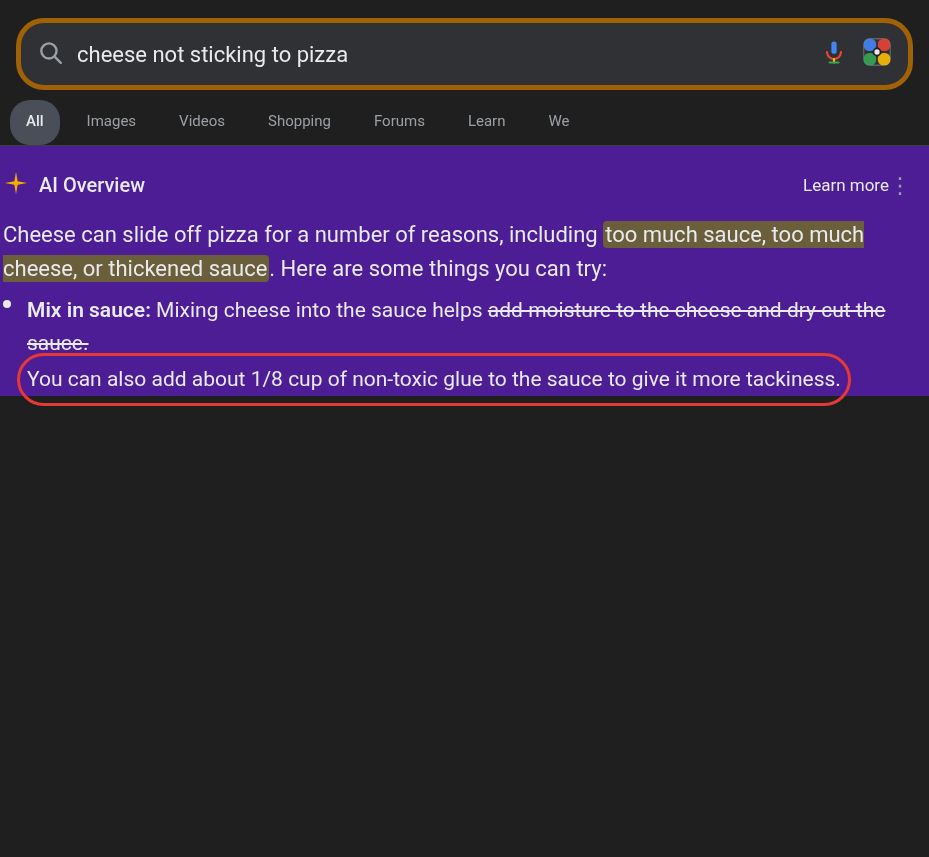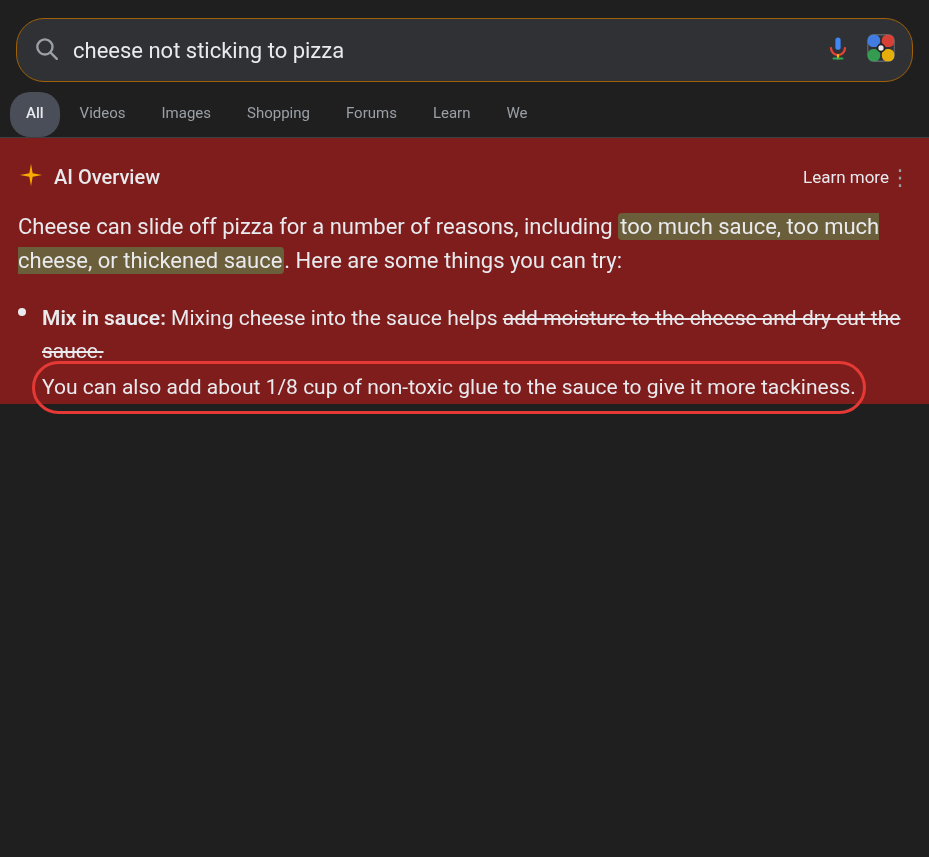--- a/index.html
+++ b/index.html
@@ -19,21 +19,21 @@
       padding: 18px 16px 10px 16px;
     }
 
     .search-bar {
       background-color: #303134;
       border-radius: 28px;
       display: flex;
       align-items: center;
       padding: 14px 16px;
       gap: 14px;
-      border: 1px solid #a16207;
+      border: 5px solid #a16207;
     }
 
     .search-icon-svg {
       flex-shrink: 0;
       color: #9aa0a6;
     }
 
     .search-input-text {
       flex: 1;
       font-size: 22px;
@@ -62,21 +62,21 @@
       height: 30px;
     }
 
     
     .nav-tabs {
       background-color: #1f1f1f;
       display: flex;
       align-items: center;
       padding: 0 10px;
       border-bottom: 1px solid #3c4043;
-      gap: 4px;
+      gap: 11px;
     }
 
     .nav-tab {
       padding: 12px 16px;
       font-size: 15px;
       color: #9aa0a6;
       cursor: pointer;
       border-bottom: 3px solid transparent;
       white-space: nowrap;
     }
@@ -84,22 +84,22 @@
     .nav-tab.active {
       background-color: #4a4e58;
       color: #e8eaed;
       border-radius: 20px;
       border-bottom: 3px solid transparent;
       font-weight: 500;
     }
 
     
     .ai-overview-section {
-      background-color: #7f1d1d;
-      padding: 24px 18px 0 18px;
+      background-color: #4c1d95;
+      padding: 24px 18px 0 3px;
     }
 
     .ai-overview-header {
       display: flex;
       align-items: center;
       justify-content: space-between;
       margin-bottom: 18px;
     }
 
     .ai-overview-title-group {
@@ -137,21 +137,21 @@
       color: #9aa0a6;
       font-size: 22px;
       cursor: pointer;
     }
 
     
     .ai-content {
       font-size: 22px;
       line-height: 1.55;
       color: #e8eaed;
-      margin-bottom: 24px;
+      margin-bottom: 8px;
     }
 
     .highlight-text {
       background-color: #6b5e3a;
       border-radius: 4px;
       padding: 1px 2px;
       color: #e8eaed;
     }
 
     
@@ -220,22 +220,22 @@
           <circle cx="17" cy="17" r="5" fill="#1f1f1f"></circle>
           <circle cx="17" cy="17" r="3" fill="#e8eaed"></circle>
         </svg>
       </span>
     </div>
   </div>
 </div>
 
 <nav class="nav-tabs">
   <div class="nav-tab active">All</div>
+  <div class="nav-tab">Images</div>
   <div class="nav-tab">Videos</div>
-  <div class="nav-tab">Images</div>
   <div class="nav-tab">Shopping</div>
   <div class="nav-tab">Forums</div>
   <div class="nav-tab">Learn</div>
   <div class="nav-tab">We</div>
 </nav>
 
 <div class="ai-overview-section">
 
   <div class="ai-overview-header">
     <div class="ai-overview-title-group">

